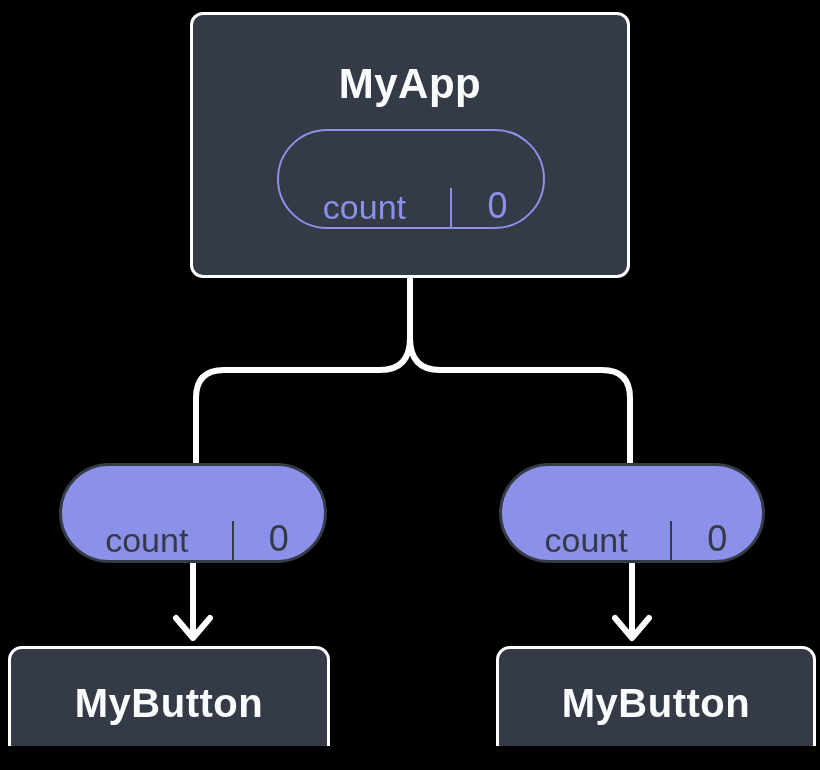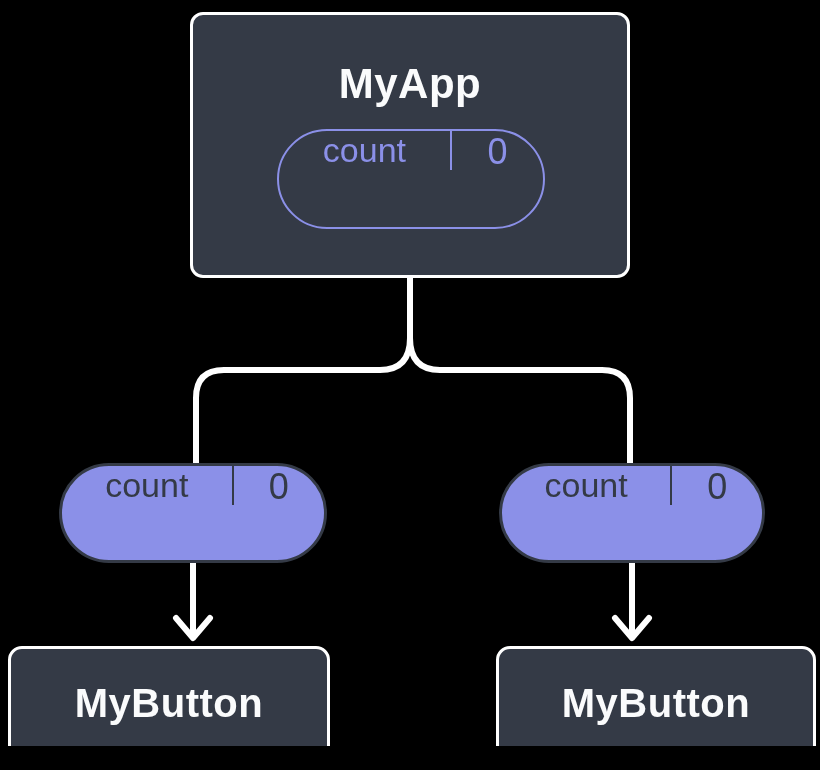--- a/index.html
+++ b/index.html
@@ -55,21 +55,21 @@
     margin-top: 47px;
     font-size: 42px;
     line-height: 44px;
   }
 
   .pill {
     position: absolute;
     height: 100px;
     border-radius: 50px;
     display: flex;
-    align-items: flex-start;
+    align-items: flex-end;
     font-size: 34px;
     overflow: hidden;
   }
 
   .pill-outline {
     left: 277px; top: 129px;
     width: 268px;
     border: 2px solid var(--accent-purple);
     color: var(--accent-purple);
     background: transparent;

